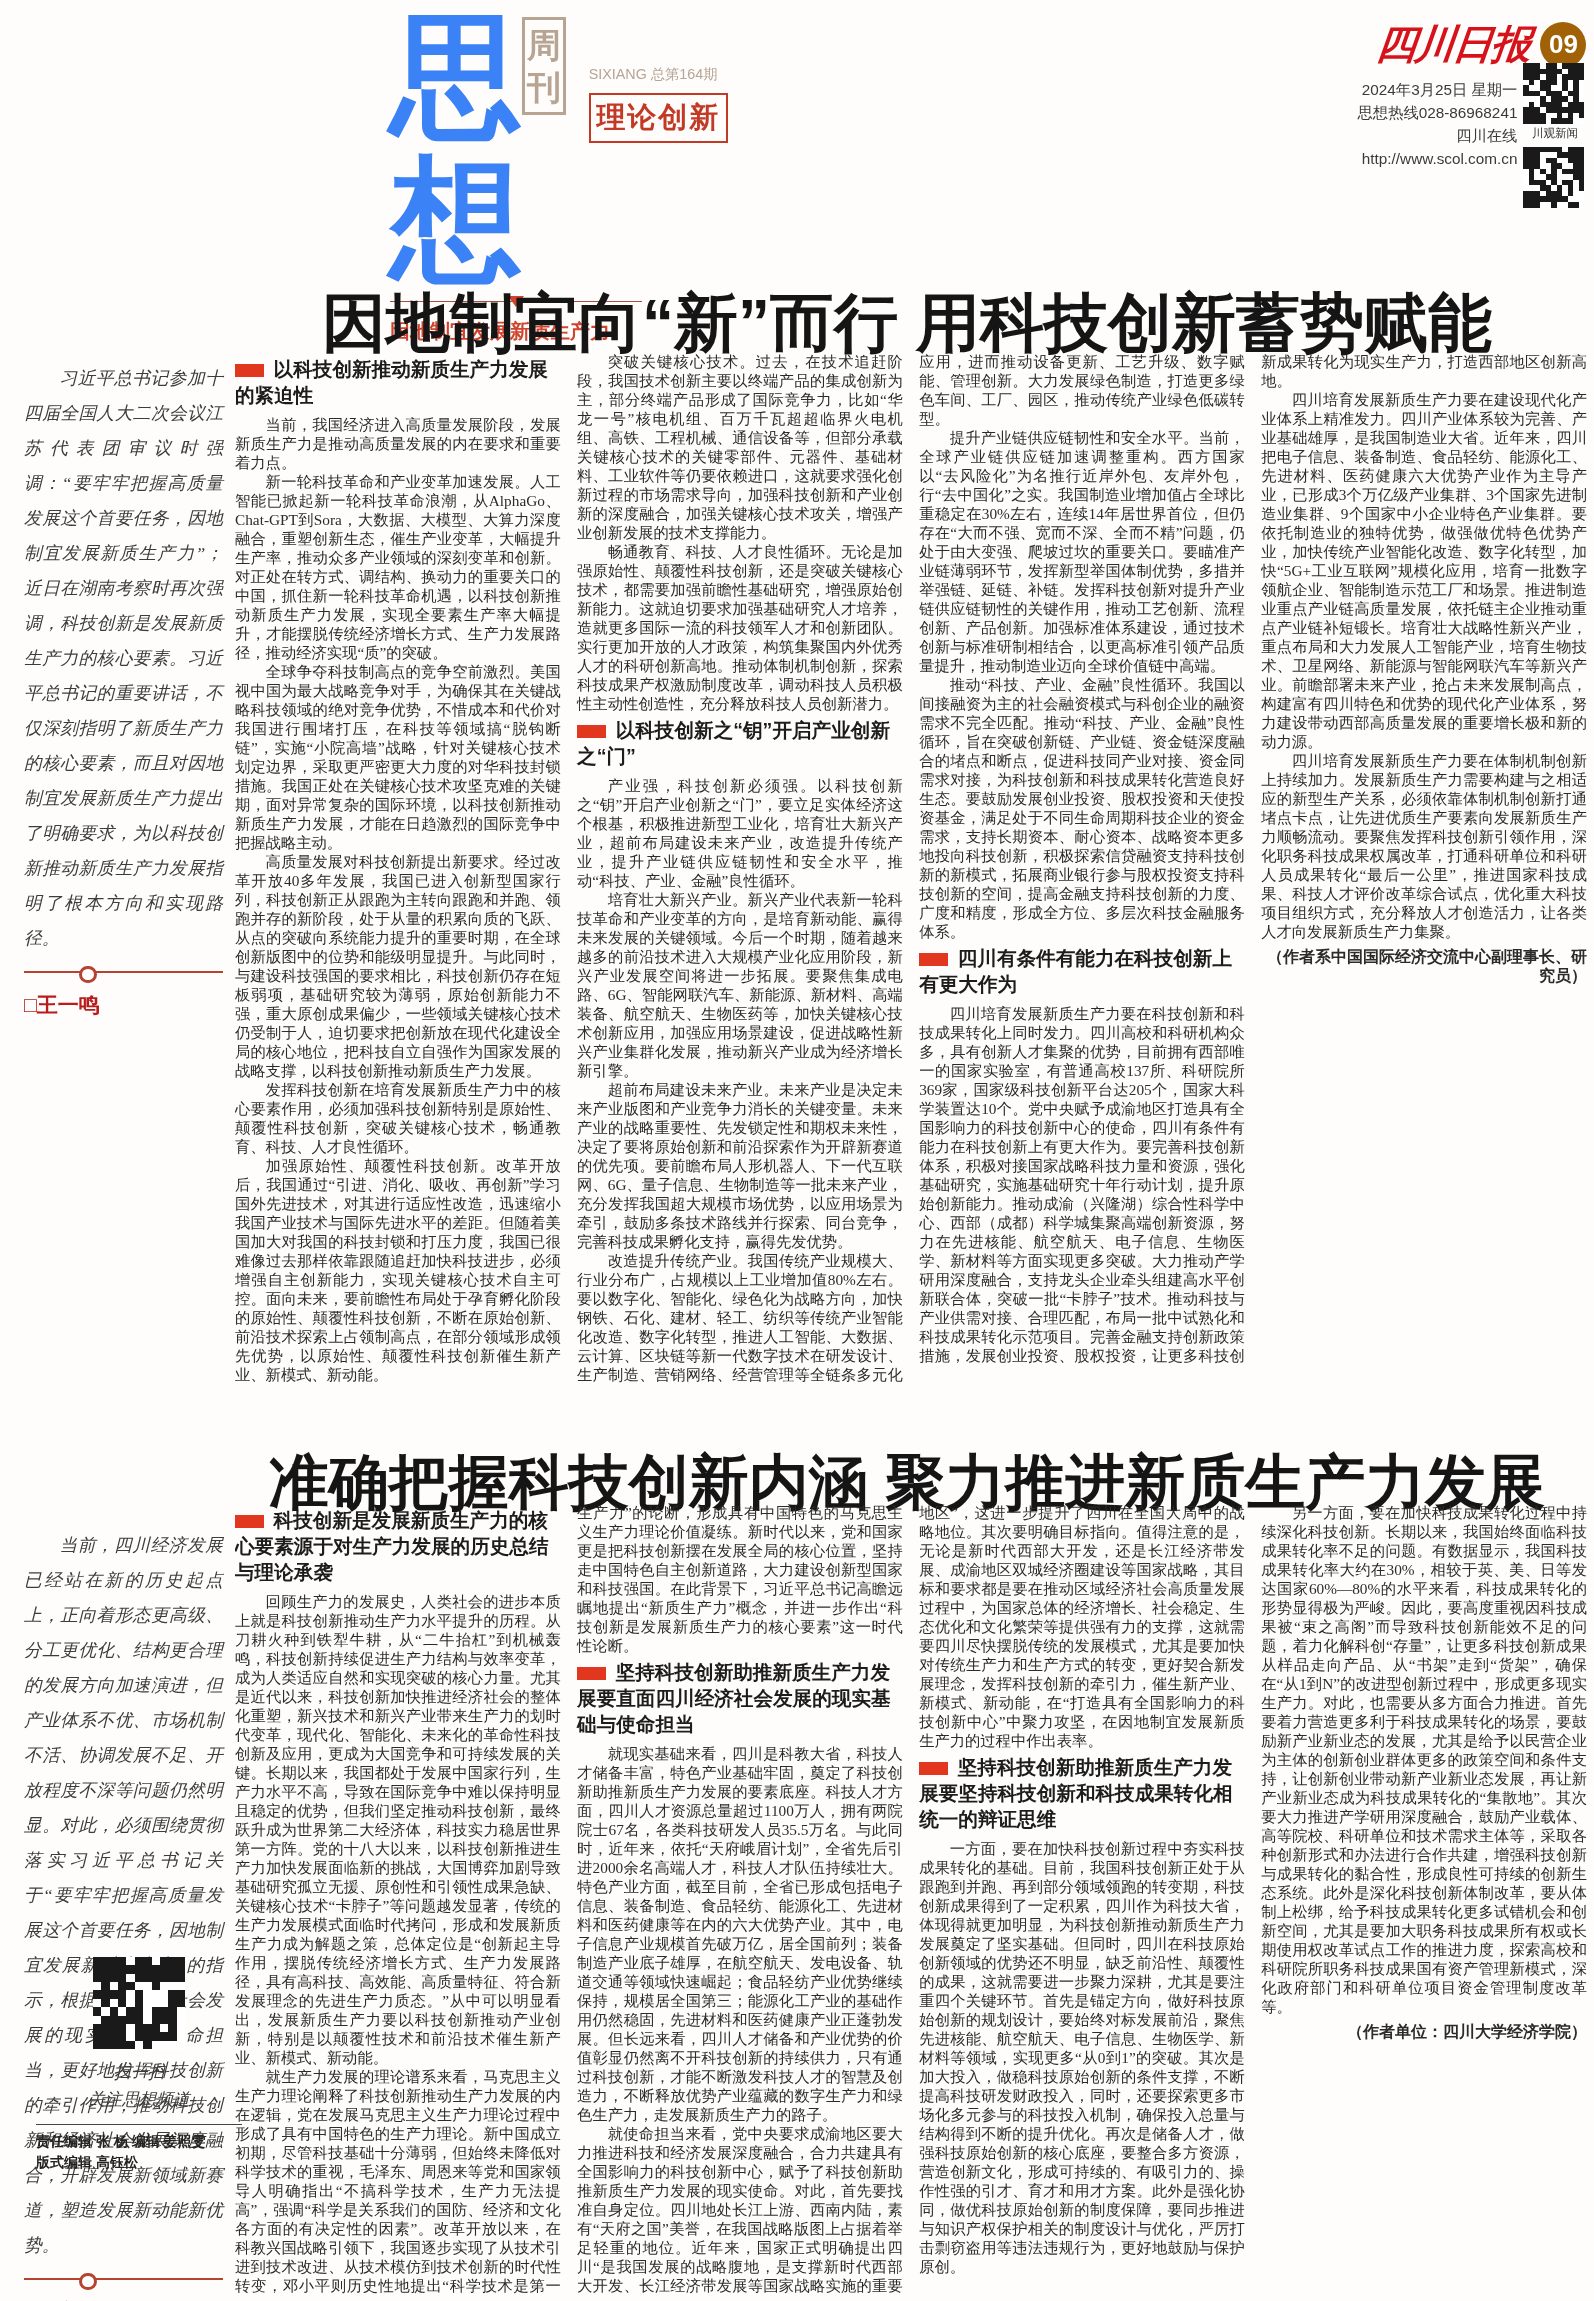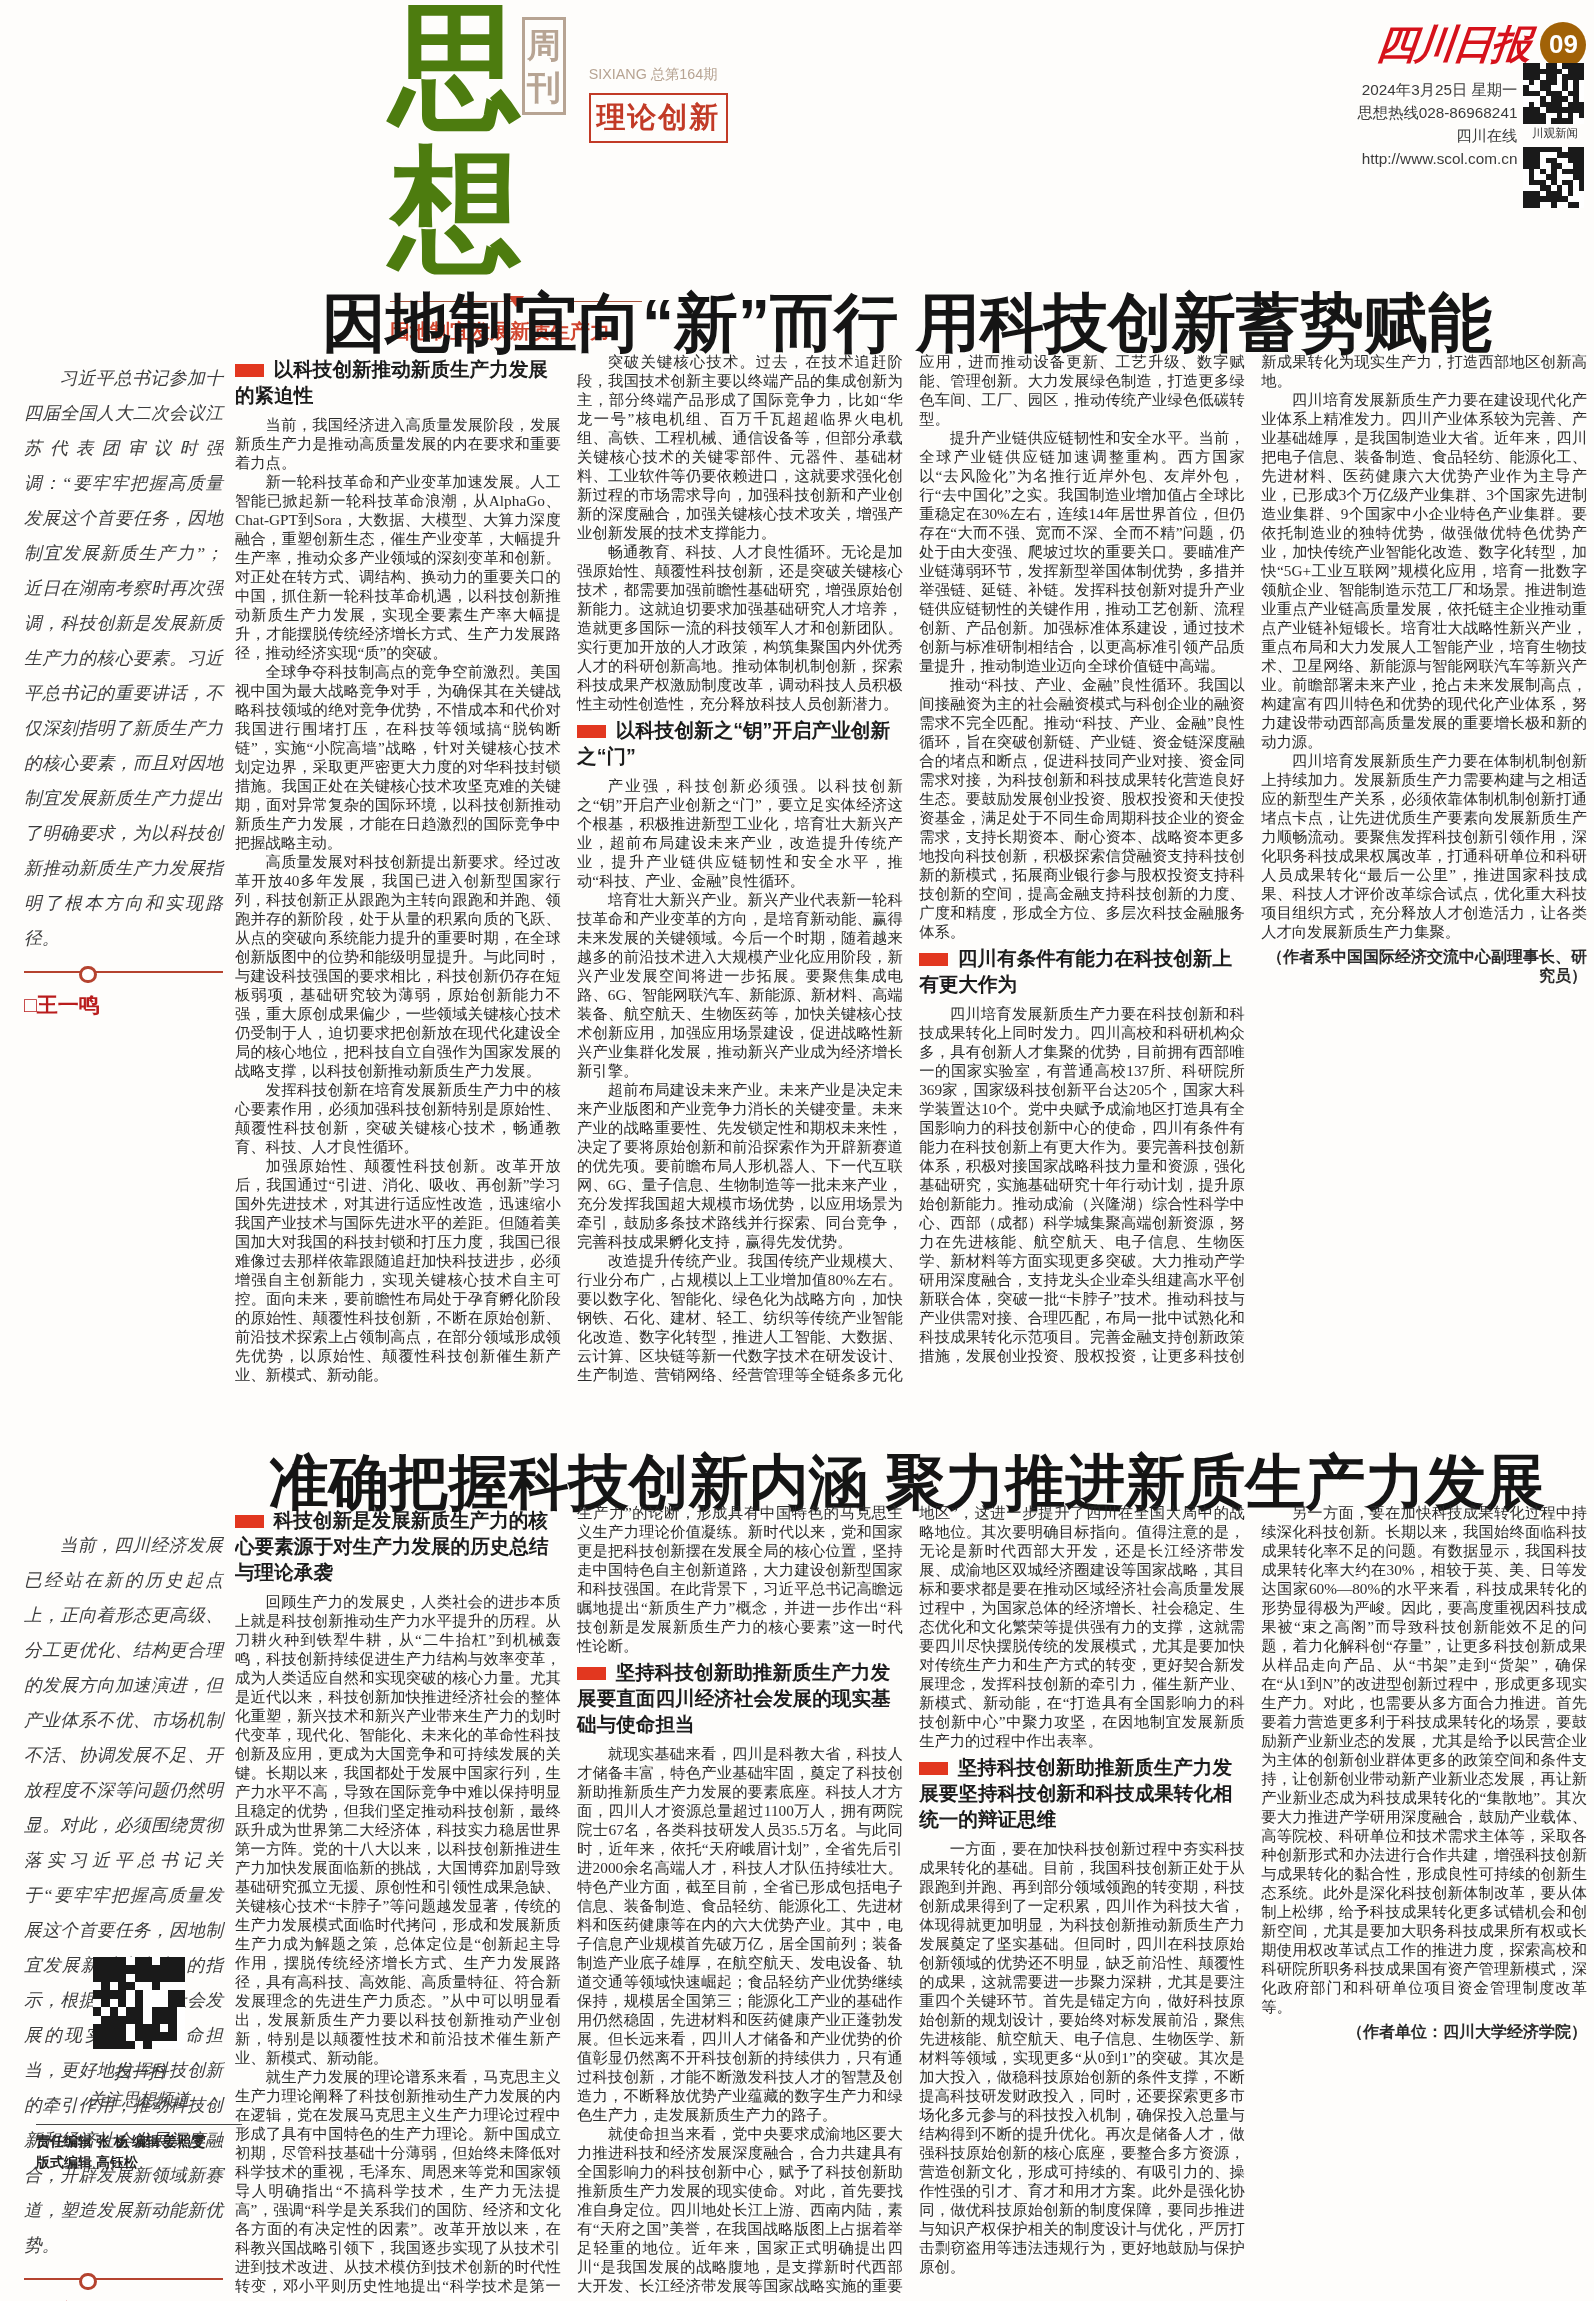--- a/index.html
+++ b/index.html
@@ -1,22 +1,22 @@
 <!DOCTYPE html>
 <html><head>
 <meta charset="utf-8">
 <style>
   html,body{margin:0;padding:0;background:#e9e7e2;}
   .page{position:relative;width:1594px;height:2302px;margin:0 auto;background:#fefdfb;overflow:hidden;
         font-family:"Liberation Serif", serif;color:#2b2b2b;}
   
   .masthead{position:absolute;left:390px;top:5.7px;width:287px;}
   .m-row{display:flex;align-items:flex-start;}
-  .m-title{font-size:132px;line-height:143px;font-weight:bold;color:#4d7c0f;letter-spacing:-3.8px;
-           font-family:Liberation Mono, monospace;}
+  .m-title{font-size:132px;line-height:143px;font-weight:bold;color:#3b82f6;letter-spacing:-3.8px;
+           font-family:Liberation Serif, serif;}
   .m-box{margin-left:3.8px;margin-top:11.5px;border:3.8px solid #b7a493;color:#b7a493;width:38px;
          padding:3.8px 1.9px;text-align:center;font-weight:bold;font-size:34px;line-height:42px;
          font-family:"Liberation Sans",sans-serif;}
   .m-right{margin-left:23px;margin-top:59px;}
   .m-issue{color:#b7a493;font-size:14.3px;white-space:nowrap;font-family:"Liberation Sans",sans-serif;}
   .m-stamp{margin-top:9.6px;border:2.9px solid #c23a26;color:#c23a26;font-weight:bold;font-size:29px;
            padding:2.9px 5.7px;letter-spacing:1.9px;white-space:nowrap;font-family:"Liberation Serif",serif;}
   .m-divider{position:relative;margin-top:9.6px;height:11.5px;border-top:1.9px solid #a8503a;width:252px;}
   .m-divider .tri{position:absolute;left:50%;top:-6.7px;transform:translateX(-50%);width:0;height:0;
                   border-left:8.6px solid transparent;border-right:8.6px solid transparent;border-top:11.5px solid #d0442e;}

